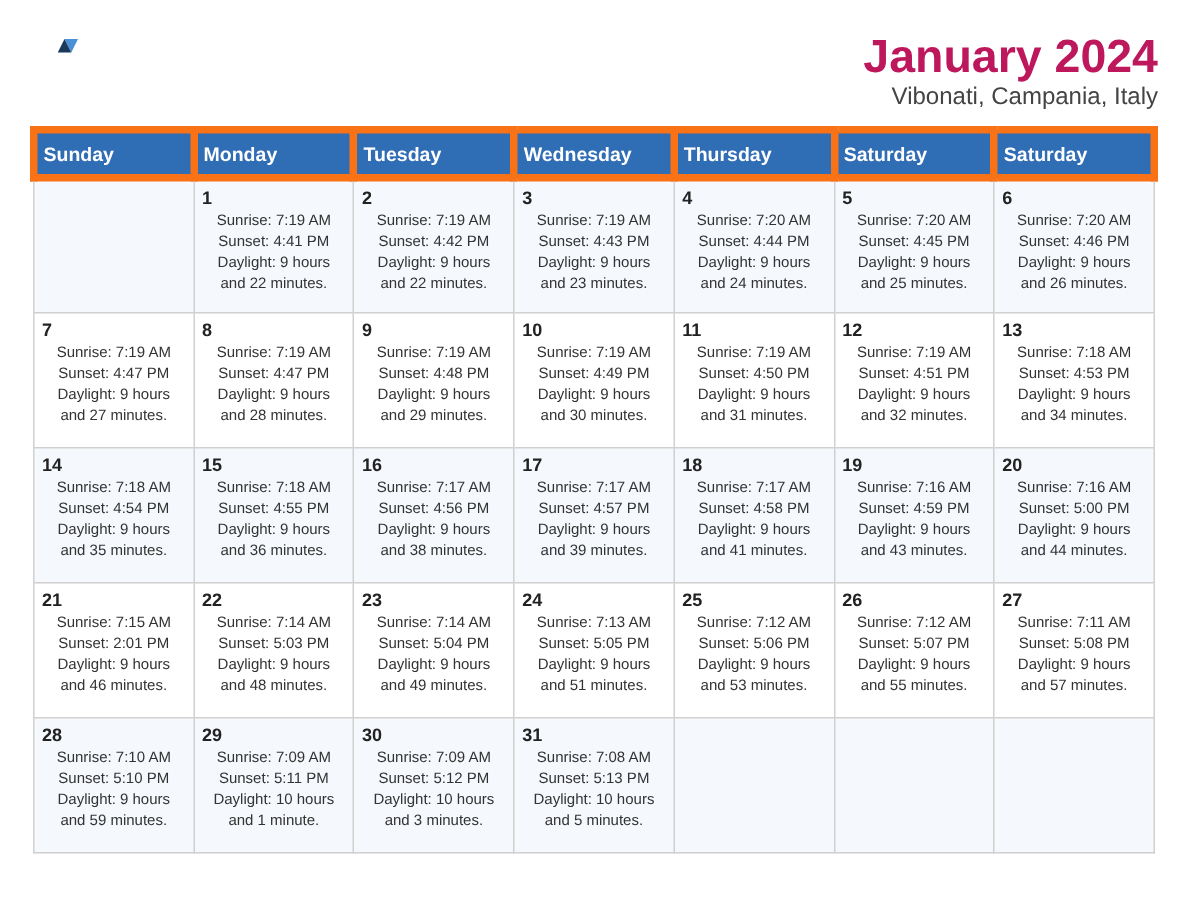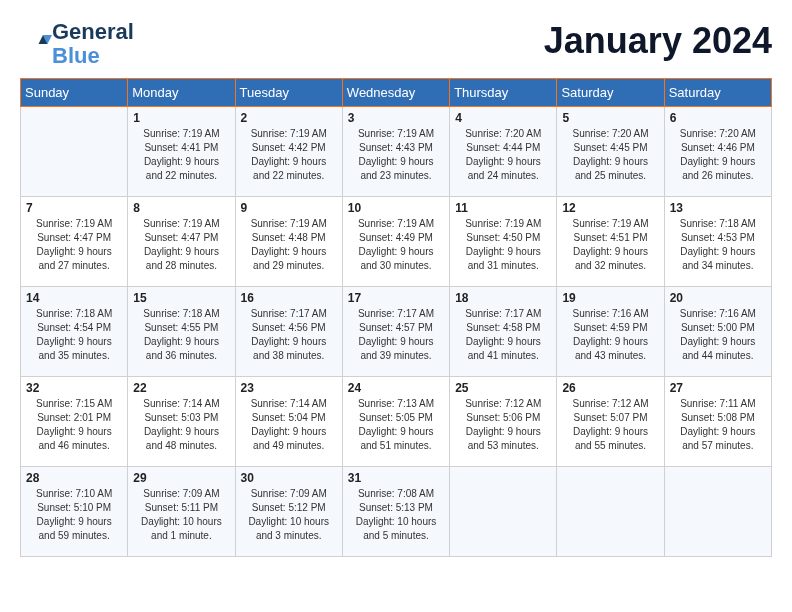--- a/index.html
+++ b/index.html
@@ -31,41 +31,41 @@
     }
     .logo-icon {
       width: 30px;
       height: 30px;
       margin-left: 2px;
     }
     .title-section {
       text-align: right;
     }
     .month-title {
-      font-size: 36px;
+      font-size: 31px;
       font-weight: bold;
-      color: #0f172a;
+      color: #be185d;
     }
     .location-subtitle {
       font-size: 16px;
       color: #444;
     }
     table {
       width: 100%;
       border-collapse: collapse;
       table-layout: fixed;
     }
     thead tr th {
       background-color: #2f6db5;
       color: #fff;
       font-size: 13px;
-      font-weight: normal;
+      font-weight: bold;
       padding: 6px 4px;
       text-align: left;
-      border: 1px solid #f97316;
+      border: 5px solid #f97316;
     }
     tbody tr td {
       vertical-align: top;
       border: 1px solid #d0d0d0;
       padding: 4px 5px;
       font-size: 10.5px;
       color: #222;
       height: 90px;
     }
     tbody tr:nth-child(odd) td {
@@ -89,27 +89,24 @@
   </style>
 </head>
 <body>
 
 <div class="header-section">
   <div class="logo">
     <svg class="logo-icon" viewBox="0 0 40 40">
       <polygon points="28,8 40,8 34,20" fill="#4a90d9"></polygon>
       <polygon points="28,8 34,20 22,20" fill="#1a3a5c"></polygon>
     </svg>
-    <div class="logo-text">
-      <div>General</div>
-      <div><span>Blue</span></div>
-    </div>
   </div>
   <div class="title-section">
     <div class="month-title">January 2024</div>
+    <div class="location-subtitle">Vibonati, Campania, Italy</div>
   </div>
 </div>
 
 <table>
   <thead>
     <tr>
     <th>Sunday</th>
         <th>Monday</th>
         <th>Tuesday</th>
         <th>Wednesday</th>
@@ -261,21 +258,21 @@
         <td>
           <span class="day-number">20</span>
           <div class="cell-content" style="white-space: pre-line;">Sunrise: 7:16 AM
 Sunset: 5:00 PM
 Daylight: 9 hours
 and 44 minutes.</div>
         </td>
       </tr>
       <tr>
         <td>
-          <span class="day-number">32</span>
+          <span class="day-number">21</span>
           <div class="cell-content" style="white-space: pre-line;">Sunrise: 7:15 AM
 Sunset: 2:01 PM
 Daylight: 9 hours
 and 46 minutes.</div>
         </td>
         <td>
           <span class="day-number">22</span>
           <div class="cell-content" style="white-space: pre-line;">Sunrise: 7:14 AM
 Sunset: 5:03 PM
 Daylight: 9 hours

